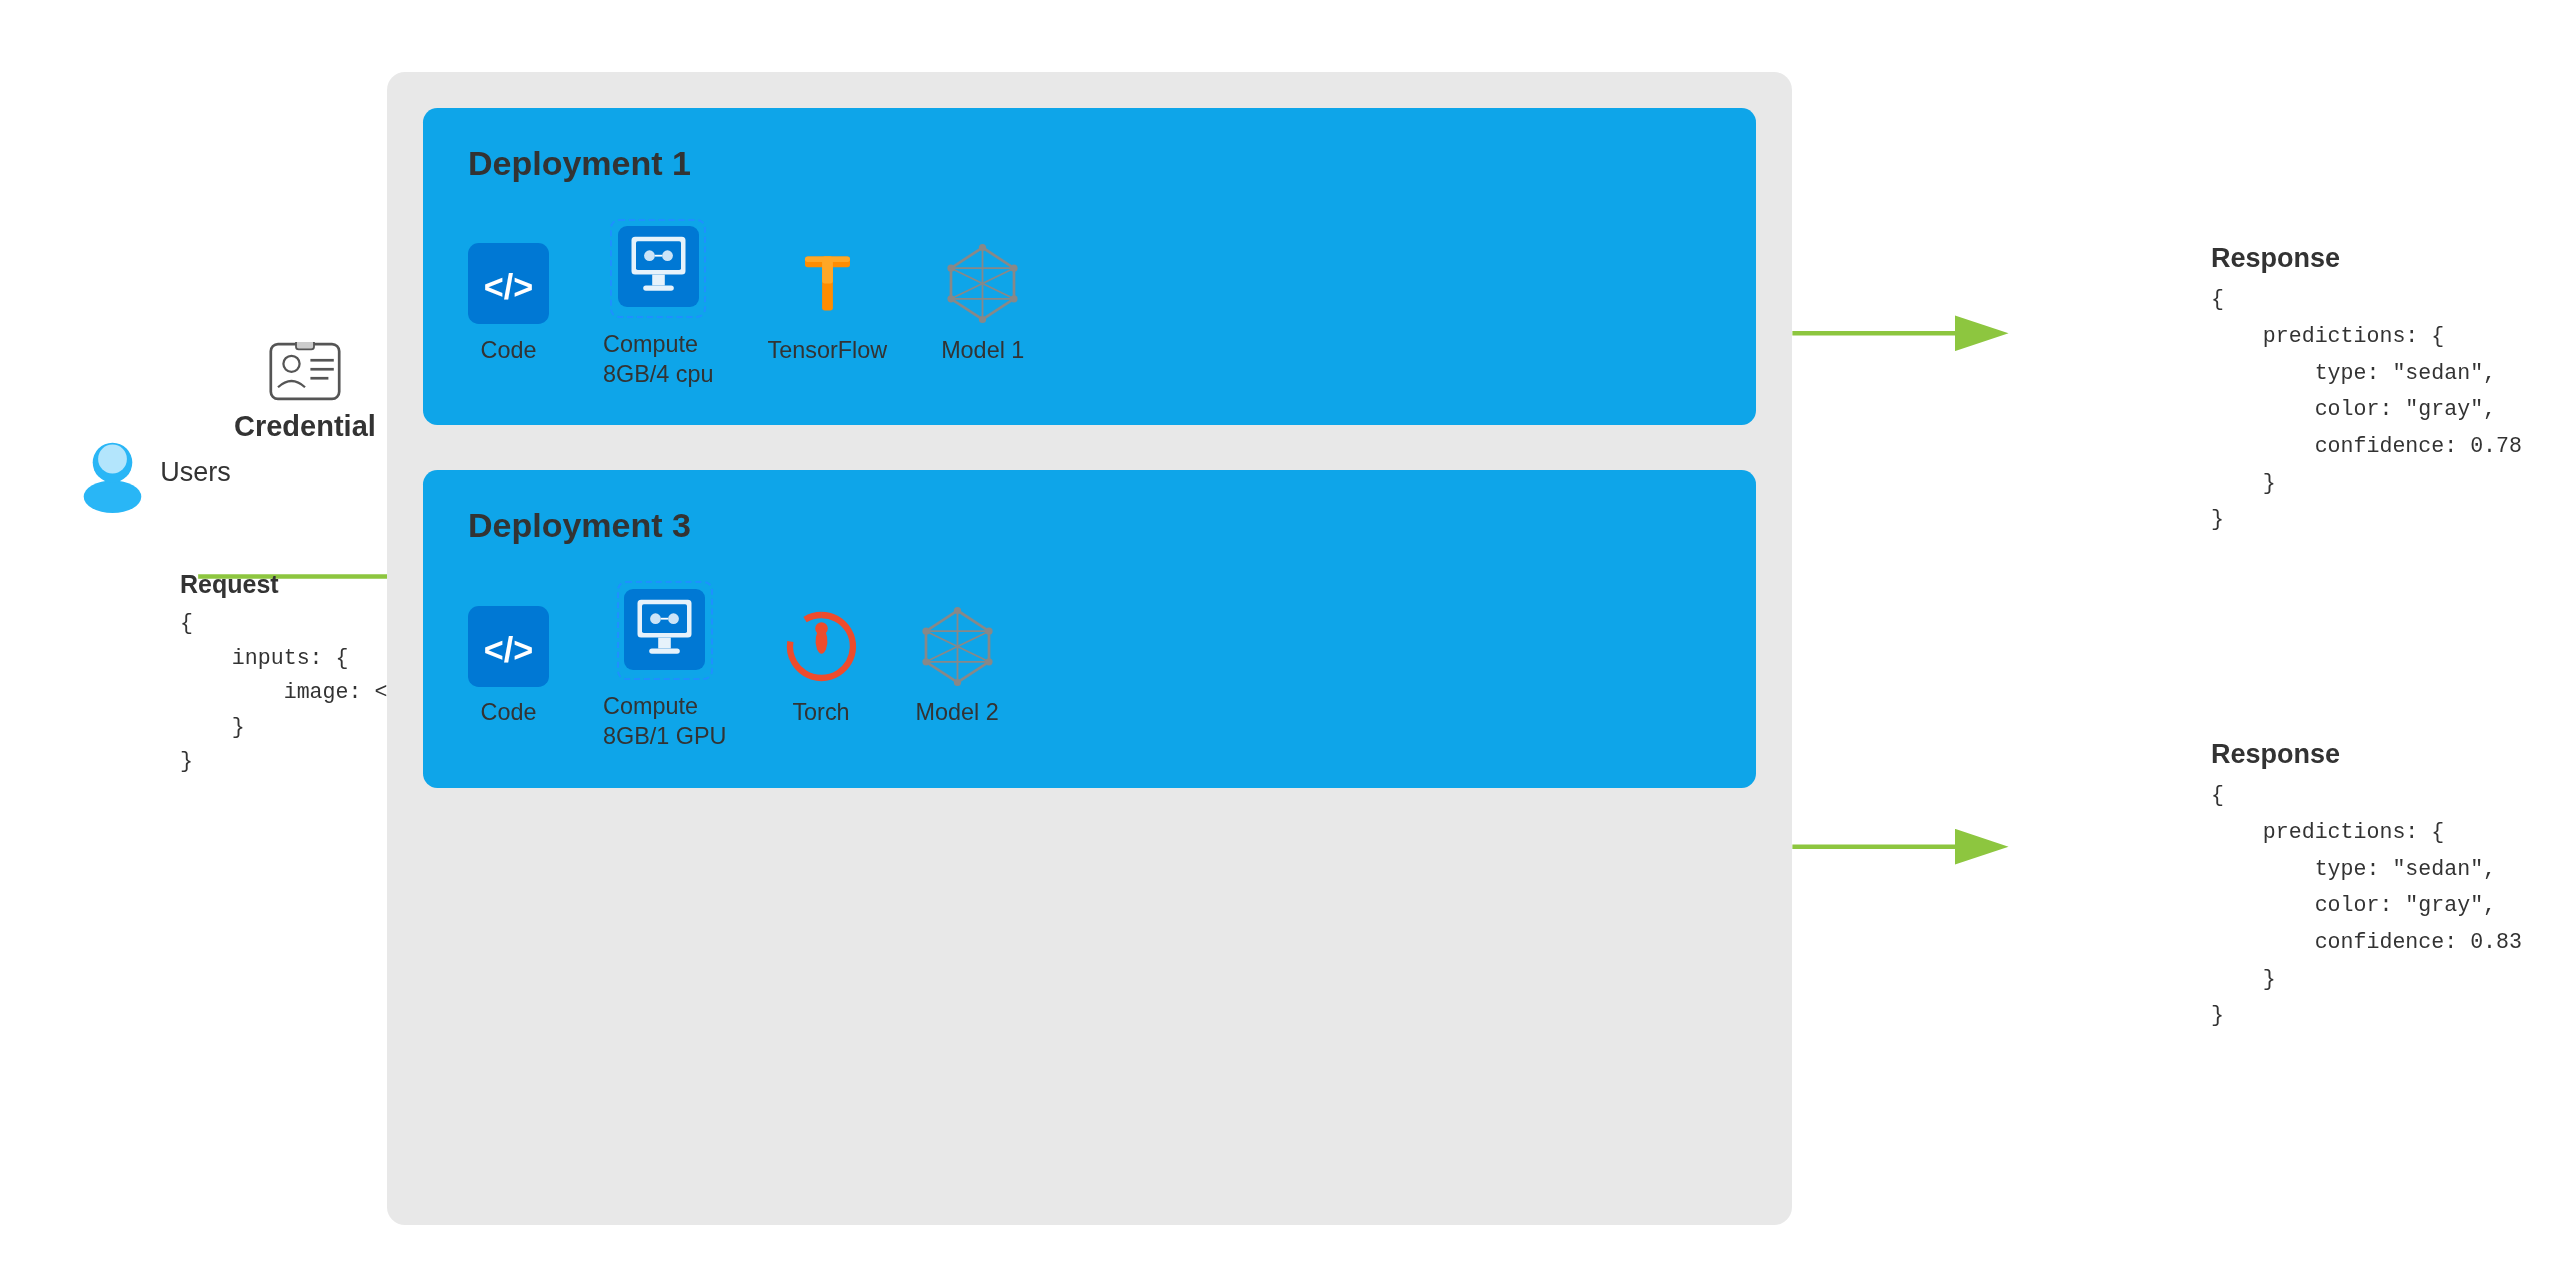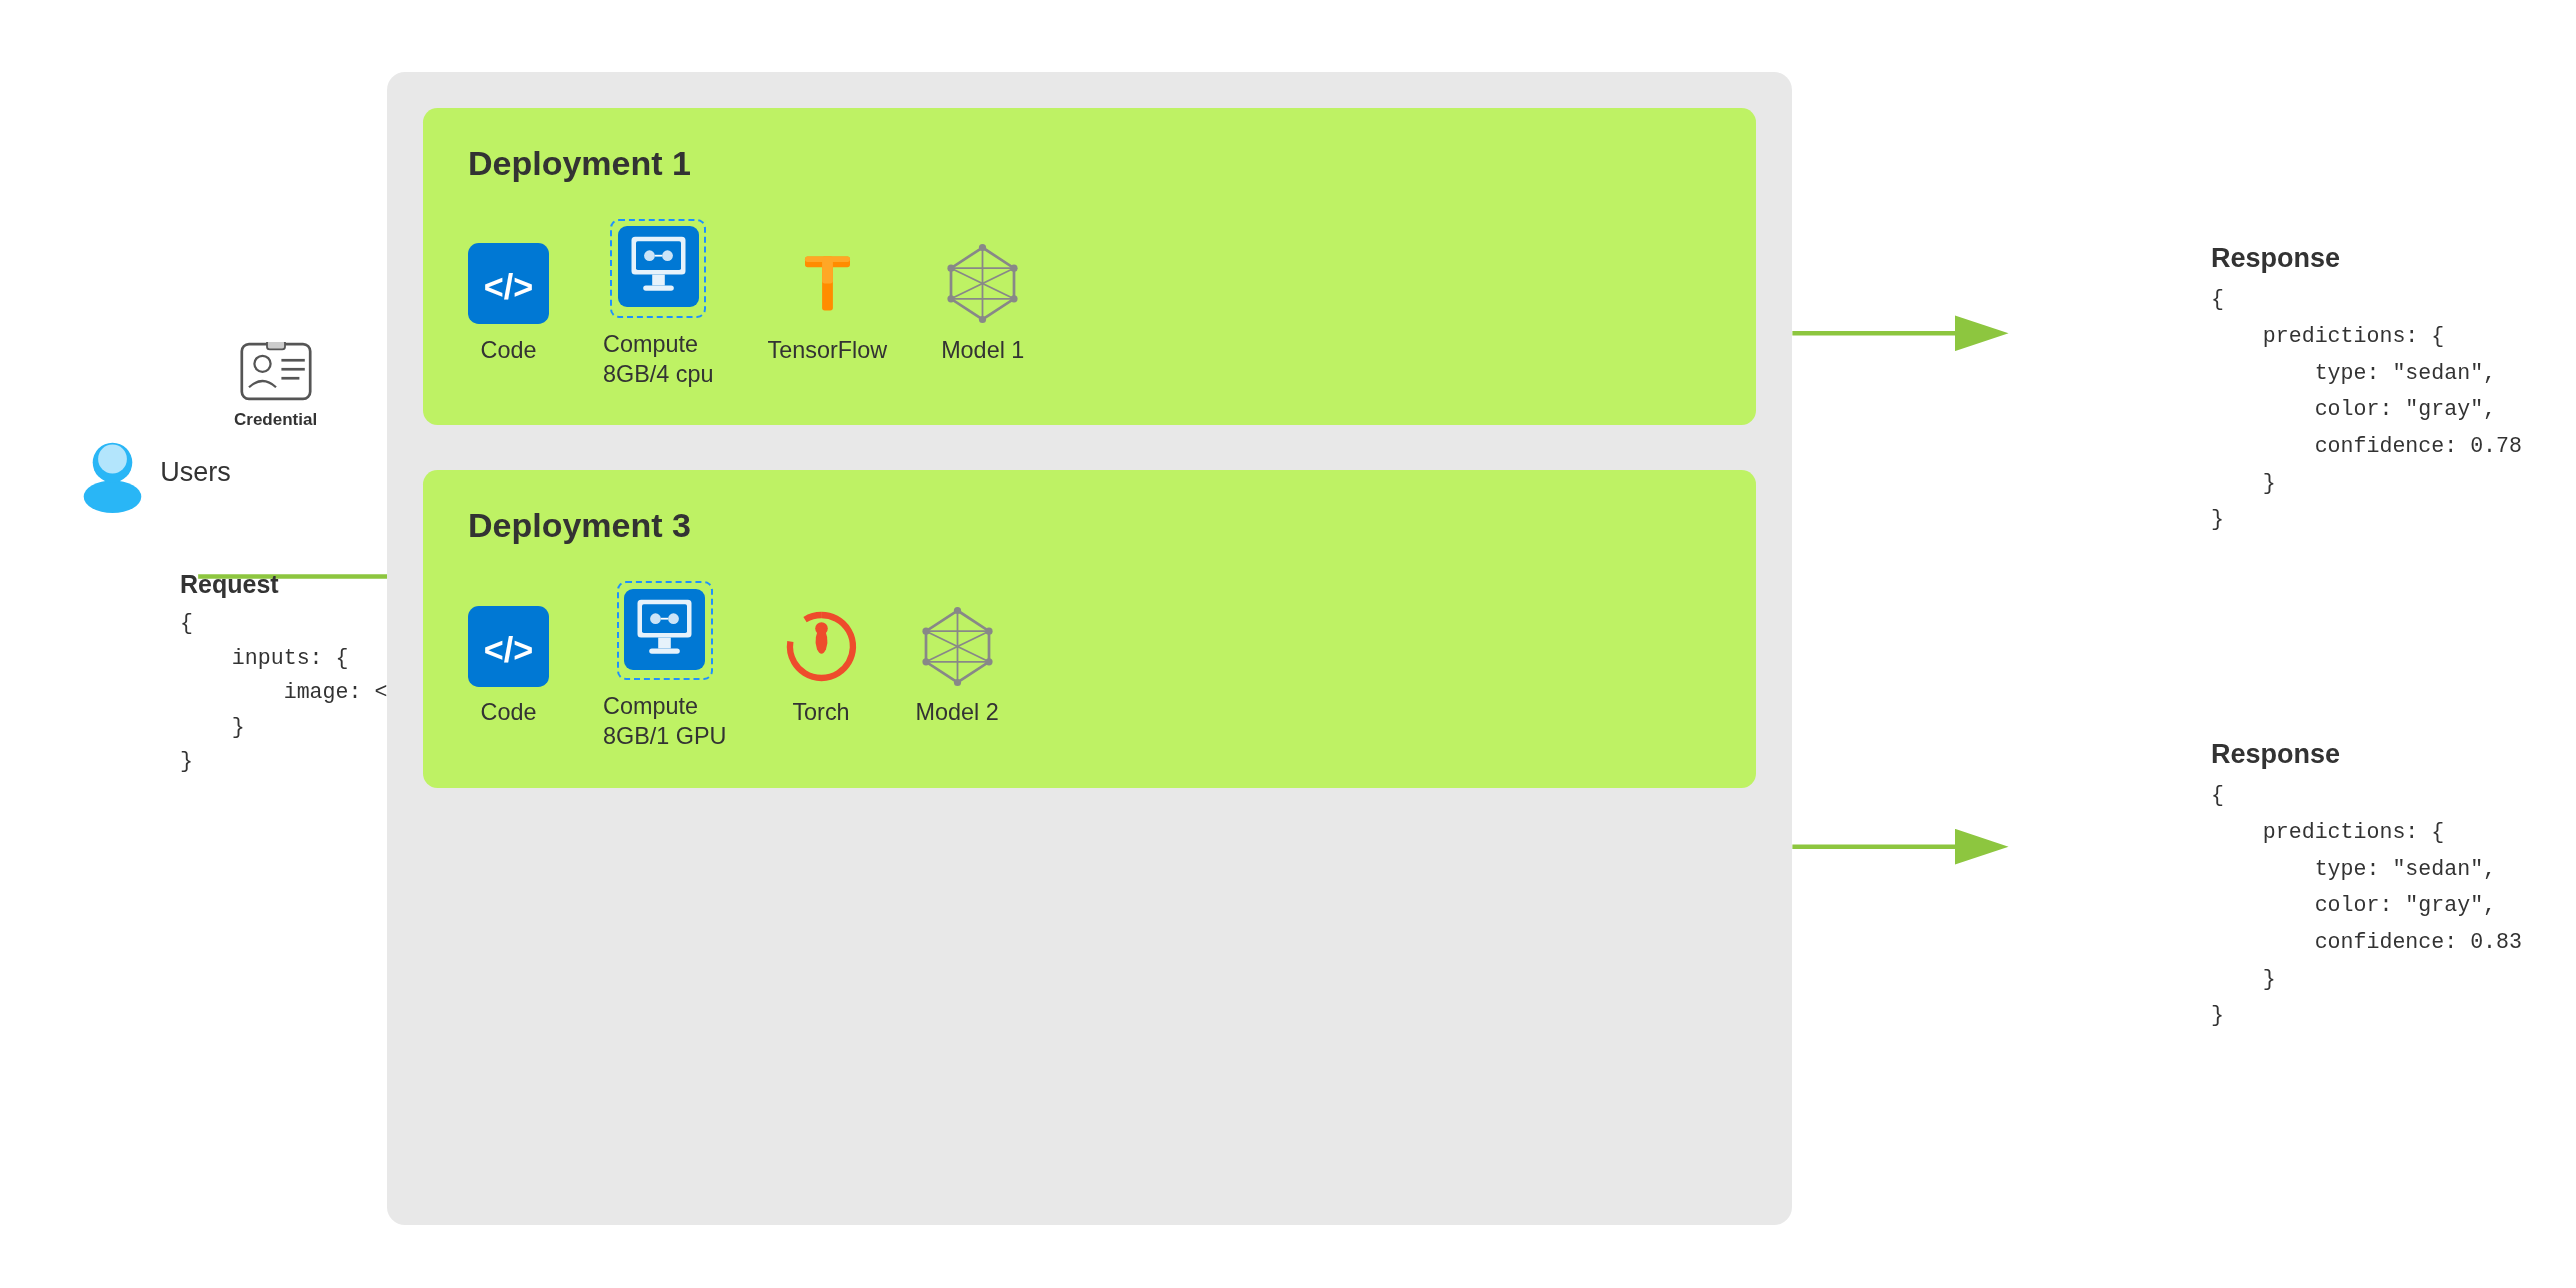--- a/index.html
+++ b/index.html
@@ -52,21 +52,21 @@
       align-items: center;
       gap: 9px;
     }
 
     .credential-icon {
       width: 72px;
       height: 59px;
     }
 
     .credential-label {
-      font-size: 17px;
+      font-size: 29px;
       font-weight: 700;
       color: #333;
     }
 
     
     .request-section {
       position: absolute;
       left: 180px;
       top: 522px;
       margin-top: 48px;
@@ -124,21 +124,21 @@
       left: 387px;
       top: 72px;
       width: 1405px;
       height: 1153px;
       background: #e8e8e8;
       border-radius: 18px;
       padding: 36px;
     }
 
     .deployment-box {
-      background: #bef264;
+      background: #0ea5e9;
       border-radius: 14.4px;
       padding: 36px 45px;
       margin-bottom: 45px;
     }
 
     .deployment-title {
       font-size: 34px;
       font-weight: 700;
       color: #333;
       margin-bottom: 36px;

